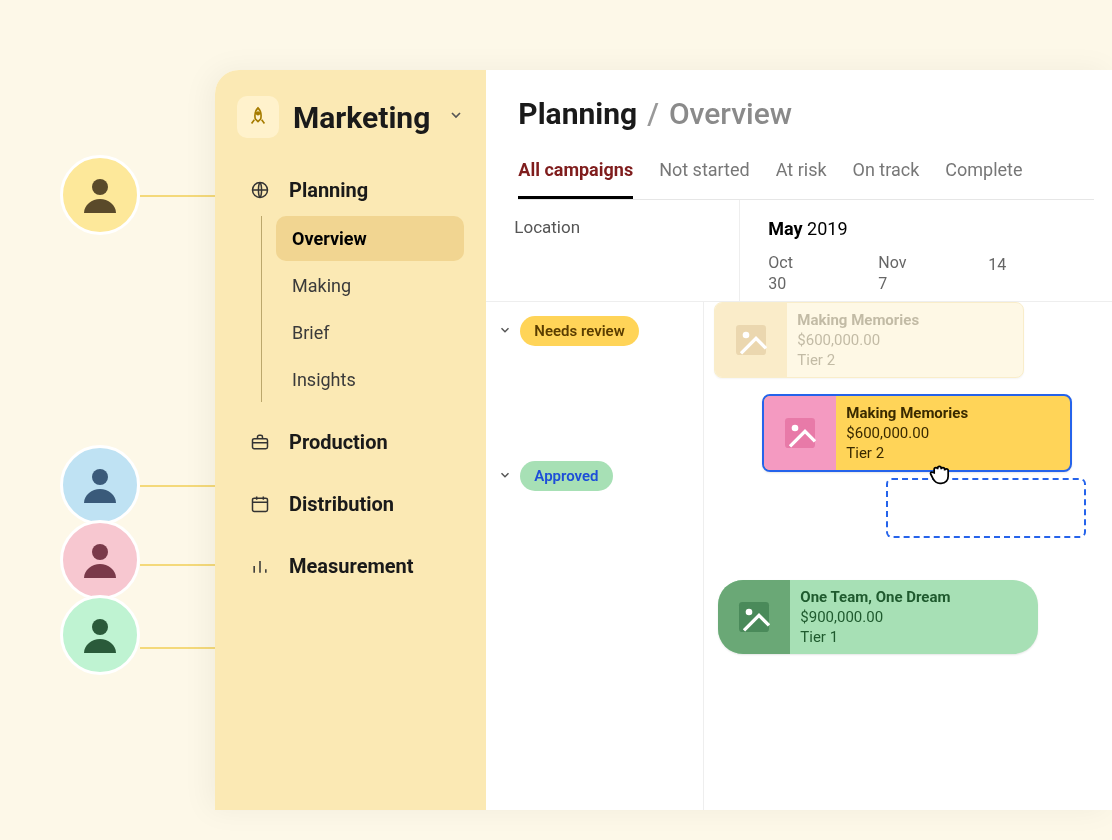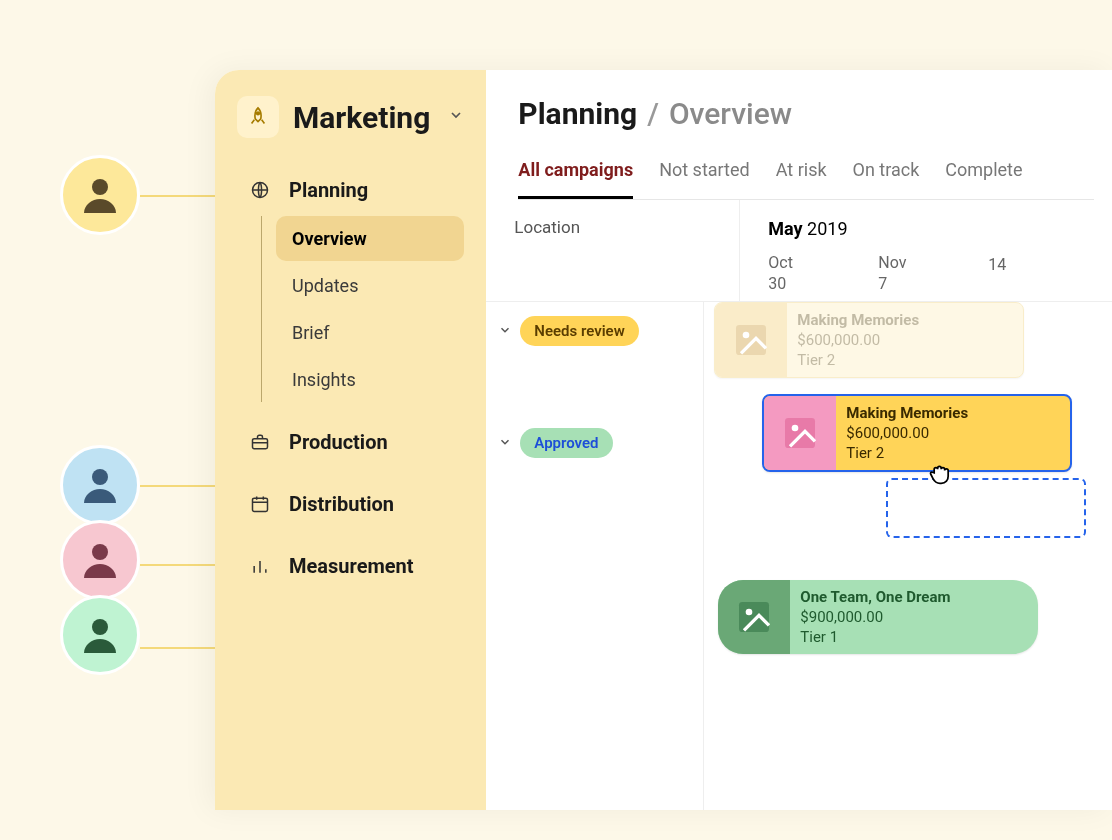--- a/index.html
+++ b/index.html
@@ -51,21 +51,21 @@
   .date-col { flex:1; padding:18px 28px 8px 28px; }
   .date-main { font-size:18px; }
   .date-main b { font-weight:700; }
   .subdates { display:flex; gap:0; margin-top:14px; font-size:16px; color:#666; }
   .subdate { width:110px; display:flex; flex-direction:column; gap:2px; }
 
   .timeline-body { flex:1; position:relative; display:flex; }
   .body-left { width:218px; border-right:1px solid #eee; padding:14px 12px; }
   .body-right { flex:1; position:relative; padding-top:14px; }
 
-  .group-row { display:flex; align-items:center; gap:8px; margin-bottom:82px; }
+  .group-row { display:flex; align-items:center; gap:8px; margin-bottom:115px; }
   .group-row.second { margin-top:36px; margin-bottom:0; }
   .chev-small { color:#666; }
   .badge { font-size:15px; font-weight:600; padding:6px 14px; border-radius:999px; }
   .badge.yellow { background:#ffd458; color:#5a3d00; }
   .badge.green { background:#a7e0b5; color:#1d4ed8; }
 
   .card { position:absolute; display:flex; border-radius:8px; overflow:hidden; box-shadow:0 1px 2px rgba(0,0,0,0.1); }
   .card .thumb { width:72px; display:flex; align-items:center; justify-content:center; }
   .card .meta { padding:8px 14px 8px 10px; display:flex; flex-direction:column; gap:2px; font-size:15px; }
   .card .meta .title { font-weight:700; }
@@ -142,21 +142,21 @@
           <span class="nav-icon">
             <svg viewBox="0 0 24 24" width="20" height="20" fill="none" stroke="#333" stroke-width="1.8">
                 <circle cx="12" cy="12" r="9"></circle>
                 <path d="M3 12h18M12 3c2.5 3 2.5 15 0 18M12 3c-2.5 3-2.5 15 0 18"></path>
               </svg>
           </span>
           <span>Planning</span>
         </div>
         <div class="sub-list">
           <div class="sub-item active">Overview</div>
-          <div class="sub-item">Updates</div>
+          <div class="sub-item">Making</div>
           <div class="sub-item">Brief</div>
           <div class="sub-item">Insights</div>
         </div>
 
         <div class="nav-item-top mt">
           <span class="nav-icon">
             <svg viewBox="0 0 24 24" width="20" height="20" fill="none" stroke="#333" stroke-width="1.8">
                 <rect x="3" y="8" width="18" height="12" rx="2"></rect>
                 <path d="M9 8V6a2 2 0 0 1 2-2h2a2 2 0 0 1 2 2v2M3 13h18"></path>
               </svg>

